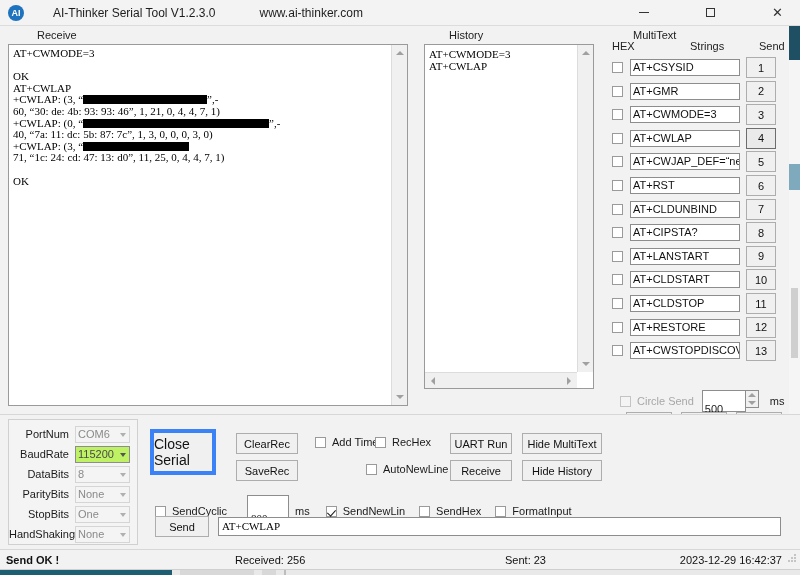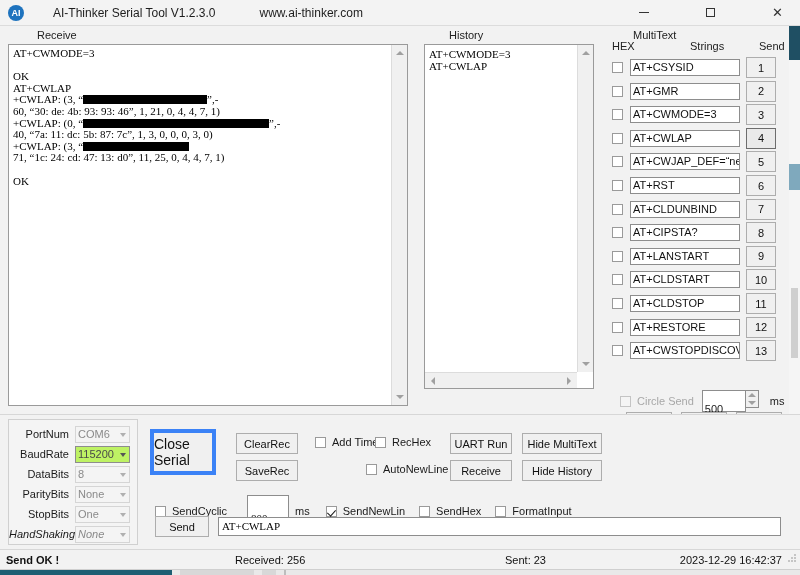--- a/index.html
+++ b/index.html
@@ -397,21 +397,21 @@
           <span class="sel">8<i class="chev"></i></span>
         </div>
         <div class="sr" style="top: 64px;">
           <span class="k">ParityBits</span>
           <span class="sel">None<i class="chev"></i></span>
         </div>
         <div class="sr" style="top: 84px;">
           <span class="k">StopBits</span>
           <span class="sel">One<i class="chev"></i></span>
         </div>
-        <div class="sr" style="top: 104px; font-style: italic;">
+        <div class="sr" style="top: 104px;">
           <span class="k">HandShaking</span>
           <span class="sel">None<i class="chev"></i></span>
         </div>
       </div>
 
     <div id="close-serial">Close Serial</div>
 
     <div class="btn" style="left:236px; top:18px; width:62px; height:21px;">ClearRec</div>
     <div class="btn" style="left:236px; top:45px; width:62px; height:21px;">SaveRec</div>
 

